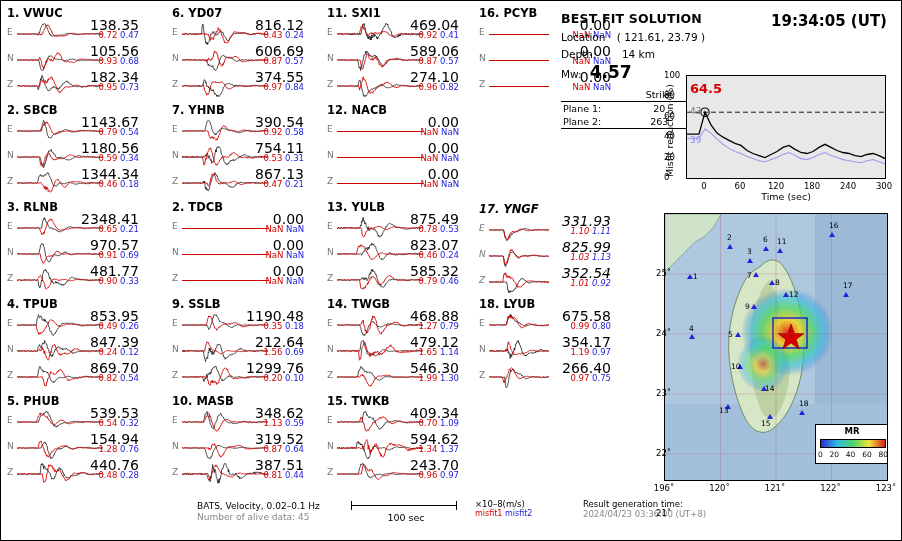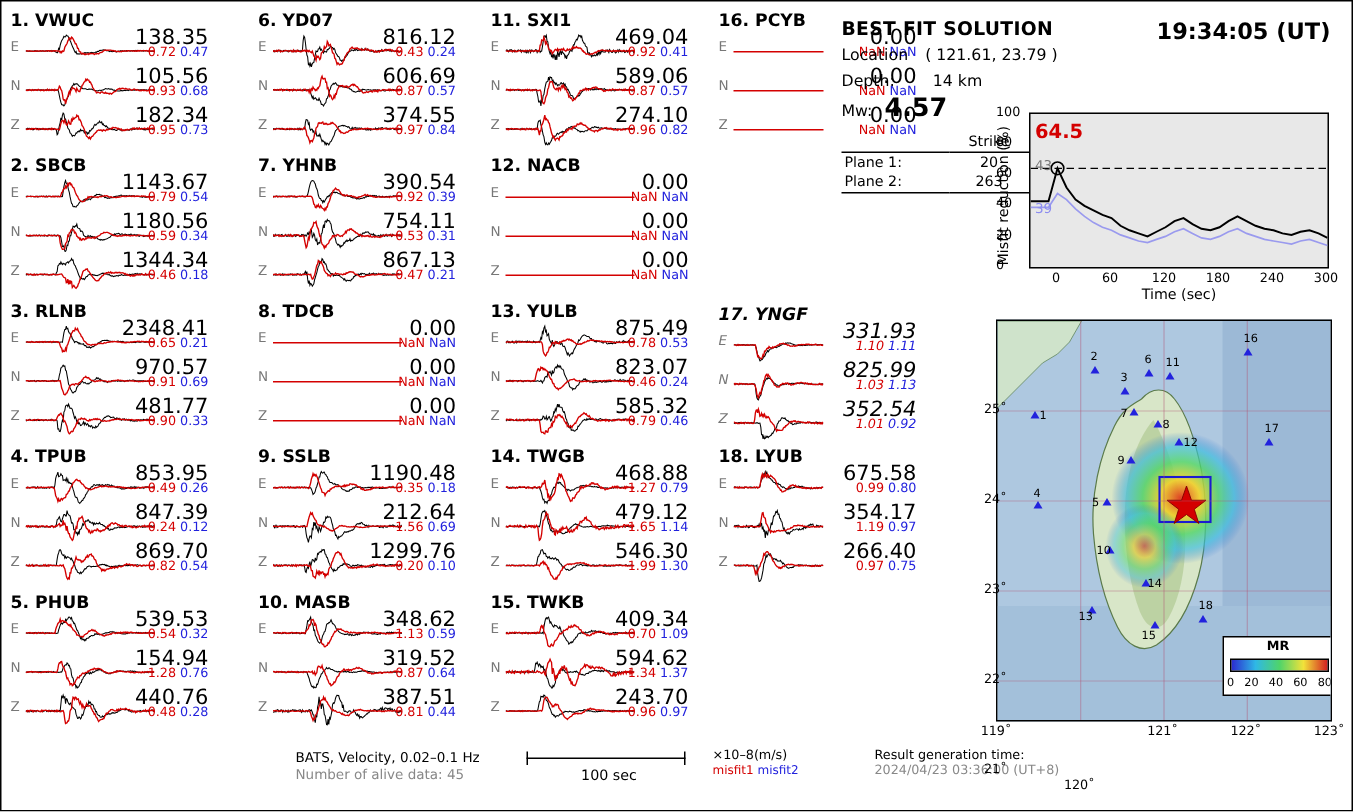--- a/index.html
+++ b/index.html
@@ -316,21 +316,21 @@
           <div class="sta-title">7. YHNB</div>
           <div class="trace-row">
             <div class="ch-label">E</div>
             <div class="tr-box" style="width: 86px;">
               <svg width="86" height="26">
                 <path d="M0.0,13.2L0.5,12.8L1.0,13.1L1.5,13.3L2.0,12.8L2.5,12.7L3.0,12.8L3.5,12.8L4.0,12.9L4.5,13.0L5.0,12.8L5.5,13.0L6.0,13.1L6.5,13.1L7.0,13.0L7.5,13.0L8.0,13.1L8.5,12.8L9.1,13.0L9.6,12.8L10.1,12.7L10.6,13.0L11.1,12.7L11.6,12.8L12.1,12.8L12.6,12.8L13.1,12.9L13.6,13.1L14.1,13.3L14.6,13.0L15.1,13.3L15.6,13.1L16.1,13.3L16.6,13.0L17.1,13.0L17.6,12.8L18.1,12.9L18.6,12.8L19.1,12.8L19.6,12.9L20.1,12.9L20.6,13.1L21.1,13.2L21.6,13.3L22.1,12.9L22.6,12.9L23.1,11.7L23.6,9.7L24.1,7.3L24.6,5.3L25.1,3.6L25.6,2.7L26.2,2.4L26.7,2.5L27.2,2.7L27.7,3.8L28.2,4.7L28.7,6.8L29.2,7.8L29.7,9.2L30.2,12.0L30.7,13.5L31.2,14.3L31.7,14.3L32.2,15.7L32.7,15.7L33.2,17.1L33.7,15.8L34.2,16.6L34.7,15.7L35.2,14.7L35.7,14.1L36.2,13.0L36.7,13.2L37.2,12.4L37.7,12.7L38.2,11.3L38.7,11.2L39.2,10.4L39.7,10.4L40.2,10.1L40.7,10.5L41.2,10.0L41.7,10.5L42.2,10.2L42.7,10.3L43.3,10.8L43.8,11.1L44.3,11.3L44.8,10.9L45.3,11.8L45.8,11.7L46.3,12.0L46.8,12.1L47.3,11.9L47.8,12.7L48.3,12.3L48.8,12.2L49.3,12.5L49.8,13.0L50.3,12.8L50.8,12.9L51.3,12.9L51.8,13.3L52.3,13.6L52.8,13.3L53.3,14.1L53.8,13.8L54.3,13.9L54.8,14.2L55.3,14.1L55.8,14.7L56.3,14.4L56.8,14.4L57.3,14.7L57.8,14.7L58.3,14.4L58.8,14.3L59.3,14.2L59.8,14.1L60.4,13.7L60.9,14.0L61.4,13.4L61.9,13.1L62.4,13.3L62.9,12.6L63.4,13.0L63.9,13.0L64.4,12.3L64.9,12.2L65.4,12.6L65.9,12.6L66.4,12.3L66.9,12.7L67.4,12.2L67.9,12.4L68.4,12.7L68.9,12.5L69.4,13.1L69.9,13.2L70.4,12.9L70.9,12.8L71.4,13.4L71.9,13.1L72.4,13.4L72.9,12.8L73.4,13.1L73.9,13.3L74.4,13.5L74.9,13.0L75.4,13.1L75.9,12.9L76.4,13.4L76.9,12.9L77.5,13.1L78.0,12.7L78.5,12.9L79.0,13.1L79.5,12.8L80.0,12.9L80.5,12.5L81.0,12.8L81.5,12.5L82.0,12.8L82.5,12.9L83.0,13.1L83.5,12.6L84.0,12.7L84.5,12.7L85.0,12.7L85.5,12.7L86.0,12.9" fill="none" stroke="#000" stroke-width="0.7"></path>
                 <path d="M0.0,13.3L0.5,13.3L1.0,13.0L1.5,13.0L2.0,12.8L2.5,12.8L3.0,13.3L3.5,13.2L4.0,13.1L4.5,12.9L5.0,13.2L5.5,13.2L6.0,12.8L6.5,12.8L7.0,12.8L7.5,12.9L8.0,13.2L8.5,12.9L9.1,13.3L9.6,13.2L10.1,13.2L10.6,12.8L11.1,13.3L11.6,12.9L12.1,12.7L12.6,12.8L13.1,13.1L13.6,12.9L14.1,12.7L14.6,12.8L15.1,13.3L15.6,13.2L16.1,12.9L16.6,13.0L17.1,12.9L17.6,12.8L18.1,13.0L18.6,13.1L19.1,12.9L19.6,12.7L20.1,13.1L20.6,13.0L21.1,12.9L21.6,13.0L22.1,12.9L22.6,12.8L23.1,12.8L23.6,12.9L24.1,12.8L24.6,12.9L25.1,12.8L25.6,13.0L26.2,13.9L26.7,15.8L27.2,18.0L27.7,18.4L28.2,20.2L28.7,20.5L29.2,19.0L29.7,19.6L30.2,18.4L30.7,19.9L31.2,20.5L31.7,19.0L32.2,19.8L32.7,20.7L33.2,21.0L33.7,21.3L34.2,22.2L34.7,20.9L35.2,21.8L35.7,20.0L36.2,20.0L36.7,17.7L37.2,16.9L37.7,15.8L38.2,14.2L38.7,12.3L39.2,11.8L39.7,10.2L40.2,8.9L40.7,8.7L41.2,8.2L41.7,7.4L42.2,8.0L42.7,8.5L43.3,8.4L43.8,8.6L44.3,9.4L44.8,10.0L45.3,11.1L45.8,11.5L46.3,11.9L46.8,12.5L47.3,11.8L47.8,12.0L48.3,12.7L48.8,12.3L49.3,11.9L49.8,12.4L50.3,12.6L50.8,12.6L51.3,12.6L51.8,12.4L52.3,12.5L52.8,12.9L53.3,13.2L53.8,12.9L54.3,13.4L54.8,13.3L55.3,13.6L55.8,13.9L56.3,13.6L56.8,13.7L57.3,13.2L57.8,13.3L58.3,13.1L58.8,13.1L59.3,12.6L59.8,12.6L60.4,12.3L60.9,12.1L61.4,11.7L61.9,12.3L62.4,12.4L62.9,11.8L63.4,12.2L63.9,12.3L64.4,12.6L64.9,12.8L65.4,12.5L65.9,12.9L66.4,13.0L66.9,13.2L67.4,13.3L67.9,13.1L68.4,13.6L68.9,13.6L69.4,13.4L69.9,13.3L70.4,13.1L70.9,13.4L71.4,13.4L71.9,13.4L72.4,13.2L72.9,13.5L73.4,13.3L73.9,13.4L74.4,13.3L74.9,13.4L75.4,13.4L75.9,13.4L76.4,13.3L76.9,13.2L77.5,13.7L78.0,13.2L78.5,13.2L79.0,13.3L79.5,13.0L80.0,13.2L80.5,13.1L81.0,13.0L81.5,13.1L82.0,12.8L82.5,12.9L83.0,12.7L83.5,12.9L84.0,12.6L84.5,12.6L85.0,13.0L85.5,12.9L86.0,12.7" fill="none" stroke="#d40000" stroke-width="0.9"></path>
               </svg>
             </div>
             <div class="amp">390.54</div>
-            <div class="mis"><span class="m1">0.92</span><span class="m2"> 0.39</span></div>
+            <div class="mis"><span class="m1">0.92</span><span class="m2"> 0.58</span></div>
           </div>
           <div class="trace-row">
             <div class="ch-label">N</div>
             <div class="tr-box" style="width: 86px;">
               <svg width="86" height="26">
                 <path d="M0.0,12.4L0.5,13.6L1.0,13.4L1.5,12.3L2.0,13.3L2.5,12.9L3.0,12.8L3.5,12.5L4.0,13.3L4.5,13.2L5.0,13.2L5.5,12.5L6.0,12.3L6.5,13.5L7.0,13.5L7.5,13.0L8.0,13.2L8.5,12.4L9.1,13.6L9.6,13.4L10.1,13.4L10.6,12.4L11.1,13.4L11.6,12.7L12.1,12.7L12.6,13.5L13.1,13.7L13.6,12.7L14.1,13.1L14.6,12.5L15.1,13.6L15.6,13.2L16.1,12.9L16.6,13.0L17.1,12.7L17.6,13.6L18.1,13.1L18.6,13.4L19.1,12.4L19.6,12.7L20.1,12.4L20.6,13.6L21.1,12.6L21.6,12.6L22.1,13.5L22.6,12.6L23.1,11.3L23.6,12.2L24.1,10.6L24.6,11.6L25.1,10.3L25.6,9.3L26.2,14.3L26.7,13.4L27.2,11.6L27.7,12.8L28.2,15.8L28.7,16.6L29.2,15.4L29.7,19.3L30.2,18.0L30.7,17.8L31.2,18.1L31.7,15.6L32.2,12.0L32.7,11.4L33.2,8.3L33.7,5.7L34.2,8.0L34.7,3.6L35.2,3.3L35.7,4.0L36.2,2.4L36.7,3.2L37.2,3.0L37.7,3.4L38.2,4.7L38.7,5.4L39.2,9.0L39.7,10.6L40.2,11.2L40.7,12.3L41.2,13.9L41.7,15.6L42.2,17.9L42.7,18.5L43.3,19.4L43.8,18.9L44.3,19.7L44.8,20.9L45.3,19.6L45.8,20.2L46.3,19.4L46.8,19.3L47.3,17.7L47.8,18.1L48.3,16.8L48.8,16.9L49.3,16.0L49.8,16.9L50.3,16.3L50.8,16.3L51.3,15.2L51.8,16.8L52.3,16.2L52.8,16.4L53.3,16.1L53.8,15.3L54.3,15.2L54.8,14.6L55.3,14.3L55.8,14.0L56.3,13.6L56.8,13.7L57.3,13.3L57.8,13.5L58.3,12.3L58.8,13.1L59.3,12.4L59.8,11.4L60.4,11.4L60.9,11.4L61.4,11.0L61.9,10.6L62.4,10.8L62.9,10.7L63.4,10.6L63.9,11.3L64.4,11.9L64.9,12.1L65.4,12.0L65.9,12.3L66.4,12.5L66.9,11.8L67.4,13.0L67.9,12.5L68.4,13.3L68.9,13.4L69.4,13.3L69.9,13.2L70.4,12.9L70.9,13.5L71.4,13.1L71.9,12.5L72.4,13.6L72.9,13.0L73.4,12.4L73.9,13.4L74.4,13.6L74.9,13.1L75.4,12.3L75.9,13.4L76.4,13.5L76.9,12.6L77.5,12.9L78.0,12.4L78.5,12.9L79.0,13.6L79.5,12.3L80.0,13.0L80.5,12.8L81.0,12.9L81.5,13.0L82.0,13.0L82.5,12.2L83.0,12.9L83.5,12.6L84.0,12.8L84.5,13.5L85.0,13.4L85.5,12.9L86.0,12.5" fill="none" stroke="#000" stroke-width="0.7"></path>
                 <path d="M0.0,12.8L0.5,12.6L1.0,13.4L1.5,13.0L2.0,12.7L2.5,12.9L3.0,12.9L3.5,12.9L4.0,13.5L4.5,12.6L5.0,13.3L5.5,13.6L6.0,13.2L6.5,13.2L7.0,13.3L7.5,13.3L8.0,12.7L8.5,12.9L9.1,12.9L9.6,12.8L10.1,12.6L10.6,13.3L11.1,13.4L11.6,12.5L12.1,13.5L12.6,12.9L13.1,13.5L13.6,13.2L14.1,12.9L14.6,12.5L15.1,12.9L15.6,12.4L16.1,12.4L16.6,12.9L17.1,12.8L17.6,12.9L18.1,13.6L18.6,13.4L19.1,13.5L19.6,13.3L20.1,13.0L20.6,13.6L21.1,16.5L21.6,18.9L22.1,21.2L22.6,20.4L23.1,17.6L23.6,14.4L24.1,15.6L24.6,12.4L25.1,8.8L25.6,8.6L26.2,7.4L26.7,6.6L27.2,4.3L27.7,4.6L28.2,4.5L28.7,3.8L29.2,6.5L29.7,7.8L30.2,8.7L30.7,11.3L31.2,13.6L31.7,13.4L32.2,17.1L32.7,18.8L33.2,19.2L33.7,20.0L34.2,21.4L34.7,20.0L35.2,20.7L35.7,19.4L36.2,18.8L36.7,18.5L37.2,18.0L37.7,16.1L38.2,15.9L38.7,15.1L39.2,14.7L39.7,13.1L40.2,13.1L40.7,13.9L41.2,12.9L41.7,12.9L42.2,13.3L42.7,12.3L43.3,12.4L43.8,12.7L44.3,13.4L44.8,13.7L45.3,13.3L45.8,13.1L46.3,13.5L46.8,12.5L47.3,12.1L47.8,11.9L48.3,10.4L48.8,11.2L49.3,9.9L49.8,9.2L50.3,9.2L50.8,9.5L51.3,8.6L51.8,8.8L52.3,8.6L52.8,9.4L53.3,9.5L53.8,9.9L54.3,10.5L54.8,10.5L55.3,11.3L55.8,11.3L56.3,11.6L56.8,12.1L57.3,13.0L57.8,12.4L58.3,12.6L58.8,13.0L59.3,13.7L59.8,13.0L60.4,13.4L60.9,13.6L61.4,13.2L61.9,13.6L62.4,13.2L62.9,13.3L63.4,13.0L63.9,13.7L64.4,13.8L64.9,12.9L65.4,13.9L65.9,14.1L66.4,14.1L66.9,13.5L67.4,13.7L67.9,14.2L68.4,13.7L68.9,13.8L69.4,14.0L69.9,14.0L70.4,14.1L70.9,14.2L71.4,14.3L71.9,13.3L72.4,13.8L72.9,13.6L73.4,12.9L73.9,12.8L74.4,13.1L74.9,12.6L75.4,12.6L75.9,12.8L76.4,12.6L76.9,12.9L77.5,13.1L78.0,12.6L78.5,12.2L79.0,13.3L79.5,13.4L80.0,12.4L80.5,12.7L81.0,13.0L81.5,12.9L82.0,12.8L82.5,13.4L83.0,12.4L83.5,13.3L84.0,13.1L84.5,12.4L85.0,12.7L85.5,13.3L86.0,12.4" fill="none" stroke="#d40000" stroke-width="0.9"></path>
               </svg>
             </div>
             <div class="amp">754.11</div>
@@ -342,21 +342,21 @@
               <svg width="86" height="26">
                 <path d="M0.0,13.5L0.5,13.2L1.0,13.1L1.5,13.5L2.0,12.7L2.5,13.4L3.0,13.2L3.5,12.9L4.0,12.8L4.5,12.9L5.0,13.5L5.5,13.0L6.0,13.3L6.5,12.5L7.0,13.4L7.5,12.8L8.0,13.0L8.5,13.2L9.1,13.3L9.6,13.1L10.1,13.3L10.6,13.4L11.1,13.0L11.6,12.6L12.1,13.0L12.6,12.8L13.1,13.5L13.6,13.0L14.1,13.4L14.6,13.2L15.1,13.3L15.6,13.4L16.1,12.5L16.6,12.5L17.1,13.0L17.6,13.2L18.1,12.6L18.6,13.4L19.1,13.5L19.6,13.0L20.1,12.6L20.6,13.2L21.1,12.0L21.6,11.0L22.1,12.8L22.6,11.1L23.1,16.1L23.6,19.0L24.1,17.1L24.6,20.2L25.1,18.9L25.6,19.3L26.2,20.8L26.7,20.0L27.2,19.2L27.7,16.6L28.2,15.0L28.7,13.2L29.2,11.7L29.7,9.6L30.2,7.7L30.7,7.0L31.2,4.2L31.7,4.6L32.2,4.6L32.7,2.4L33.2,3.0L33.7,4.9L34.2,4.6L34.7,6.0L35.2,5.9L35.7,7.4L36.2,9.8L36.7,9.9L37.2,10.7L37.7,11.2L38.2,12.0L38.7,12.7L39.2,12.4L39.7,12.5L40.2,14.0L40.7,13.3L41.2,13.6L41.7,13.6L42.2,13.4L42.7,13.4L43.3,13.6L43.8,13.7L44.3,13.5L44.8,14.4L45.3,14.7L45.8,14.9L46.3,15.4L46.8,15.7L47.3,16.6L47.8,15.9L48.3,17.0L48.8,17.5L49.3,16.9L49.8,16.8L50.3,17.1L50.8,16.9L51.3,17.1L51.8,17.2L52.3,16.3L52.8,16.0L53.3,15.8L53.8,14.4L54.3,14.5L54.8,13.6L55.3,13.8L55.8,13.1L56.3,12.9L56.8,12.6L57.3,13.4L57.8,13.0L58.3,12.4L58.8,13.0L59.3,12.1L59.8,12.4L60.4,12.6L60.9,12.4L61.4,12.8L61.9,13.2L62.4,12.9L62.9,13.2L63.4,12.7L63.9,12.9L64.4,12.2L64.9,13.0L65.4,12.9L65.9,12.4L66.4,12.7L66.9,12.1L67.4,12.7L67.9,12.5L68.4,12.7L68.9,12.4L69.4,12.8L69.9,13.0L70.4,12.2L70.9,12.8L71.4,12.9L71.9,12.4L72.4,12.7L72.9,12.6L73.4,13.6L73.9,13.3L74.4,13.4L74.9,13.2L75.4,13.4L75.9,13.4L76.4,13.1L76.9,13.4L77.5,13.3L78.0,13.1L78.5,13.3L79.0,13.3L79.5,12.6L80.0,13.1L80.5,12.6L81.0,12.7L81.5,13.1L82.0,12.8L82.5,13.2L83.0,12.5L83.5,12.4L84.0,13.2L84.5,12.8L85.0,13.0L85.5,12.5L86.0,12.9" fill="none" stroke="#000" stroke-width="0.7"></path>
                 <path d="M0.0,12.9L0.5,13.1L1.0,12.8L1.5,13.0L2.0,12.7L2.5,13.2L3.0,13.2L3.5,13.0L4.0,13.3L4.5,12.8L5.0,12.8L5.5,13.0L6.0,13.2L6.5,13.3L7.0,13.0L7.5,13.2L8.0,13.3L8.5,12.8L9.1,13.1L9.6,13.0L10.1,12.8L10.6,12.9L11.1,12.9L11.6,13.1L12.1,12.9L12.6,13.0L13.1,12.7L13.6,13.2L14.1,12.9L14.6,12.8L15.1,12.9L15.6,12.8L16.1,13.2L16.6,12.9L17.1,12.8L17.6,13.2L18.1,13.0L18.6,13.2L19.1,13.3L19.6,12.9L20.1,12.9L20.6,13.0L21.1,12.8L21.6,12.9L22.1,13.1L22.6,13.1L23.1,13.0L23.6,12.8L24.1,13.0L24.6,13.2L25.1,12.9L25.6,14.7L26.2,16.1L26.7,15.9L27.2,14.5L27.7,13.5L28.2,11.4L28.7,9.1L29.2,6.8L29.7,6.4L30.2,3.8L30.7,4.5L31.2,4.5L31.7,5.2L32.2,4.6L32.7,5.8L33.2,6.9L33.7,8.1L34.2,10.3L34.7,11.0L35.2,11.9L35.7,12.2L36.2,12.5L36.7,13.8L37.2,13.2L37.7,13.5L38.2,14.3L38.7,13.6L39.2,12.7L39.7,12.7L40.2,12.7L40.7,12.9L41.2,12.7L41.7,12.0L42.2,12.9L42.7,12.4L43.3,12.4L43.8,12.7L44.3,13.1L44.8,12.7L45.3,12.7L45.8,12.8L46.3,13.2L46.8,13.1L47.3,12.5L47.8,12.9L48.3,12.9L48.8,11.8L49.3,12.2L49.8,11.8L50.3,11.7L50.8,11.2L51.3,11.3L51.8,11.2L52.3,11.3L52.8,11.5L53.3,11.3L53.8,11.7L54.3,12.5L54.8,12.8L55.3,12.8L55.8,13.0L56.3,13.1L56.8,13.7L57.3,13.7L57.8,14.3L58.3,14.6L58.8,14.3L59.3,14.5L59.8,14.4L60.4,14.5L60.9,14.3L61.4,14.0L61.9,13.8L62.4,13.6L62.9,13.5L63.4,13.6L63.9,13.5L64.4,13.6L64.9,13.2L65.4,13.3L65.9,12.9L66.4,13.2L66.9,12.8L67.4,13.2L67.9,13.3L68.4,13.2L68.9,13.2L69.4,13.0L69.9,13.0L70.4,12.6L70.9,13.0L71.4,12.8L71.9,13.0L72.4,13.1L72.9,13.0L73.4,12.5L73.9,12.6L74.4,12.4L74.9,12.6L75.4,12.9L75.9,12.8L76.4,12.6L76.9,12.9L77.5,12.9L78.0,12.8L78.5,13.1L79.0,13.2L79.5,13.3L80.0,13.2L80.5,13.2L81.0,13.2L81.5,13.0L82.0,13.4L82.5,13.2L83.0,12.8L83.5,13.1L84.0,12.9L84.5,13.1L85.0,12.8L85.5,12.8L86.0,13.1" fill="none" stroke="#d40000" stroke-width="0.9"></path>
               </svg>
             </div>
             <div class="amp">867.13</div>
             <div class="mis"><span class="m1">0.47</span><span class="m2"> 0.21</span></div>
           </div>
         </div>
         <div class="sta" style="position: absolute; left: 0px; top: 194px; width: 132px;">
-          <div class="sta-title">8. TDCB</div>
+          <div class="sta-title">2. TDCB</div>
           <div class="trace-row">
             <div class="ch-label">E</div>
             <div class="flat" style="width: 86px;"></div>
             <div class="amp">0.00</div>
             <div class="mis"><span class="m1">NaN</span><span class="m2"> NaN</span></div>
           </div>
           <div class="trace-row">
             <div class="ch-label">N</div>
             <div class="flat" style="width: 86px;"></div>
             <div class="amp">0.00</div>
@@ -900,22 +900,22 @@
         <div class="strip" style="background:linear-gradient(to right,#2b2bd0,#2fb8e6,#4fd46a,#f2e23a,#d42020);"></div>
         <div class="nums">
           <span>0</span>
           <span>20</span>
           <span>40</span>
           <span>60</span>
           <span>80</span>
         </div>
       </div>
     </div>
-  <div class="xtick" style="left: 8px;">119˚</div>
-      <div class="xtick" style="left: 63.5px; margin-top: 36px;">120˚</div>
+  <div class="xtick" style="left: 8px;">196˚</div>
+      <div class="xtick" style="left: 63.5px;">120˚</div>
       <div class="xtick" style="left: 119px;">121˚</div>
       <div class="xtick" style="left: 174.5px;">122˚</div>
       <div class="xtick" style="left: 230px;">123˚</div>
       <div class="ytick" style="top: 60px;">25˚</div>
       <div class="ytick" style="top: 120px;">24˚</div>
       <div class="ytick" style="top: 180px;">23˚</div>
       <div class="ytick" style="top: 240px;">22˚</div>
       <div class="ytick" style="top: 300px;">21˚</div>
     </div>
 

